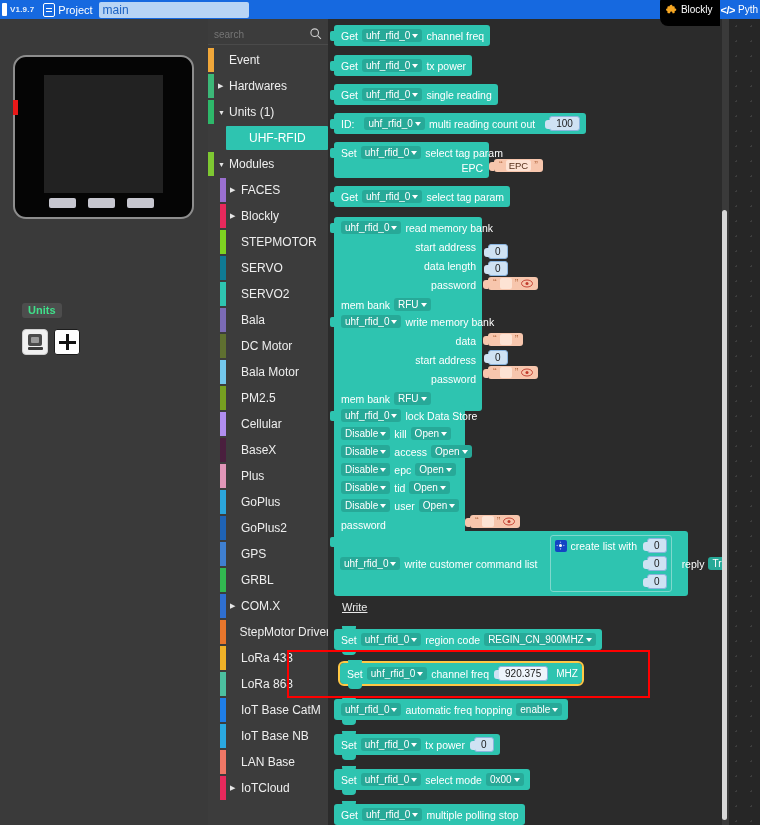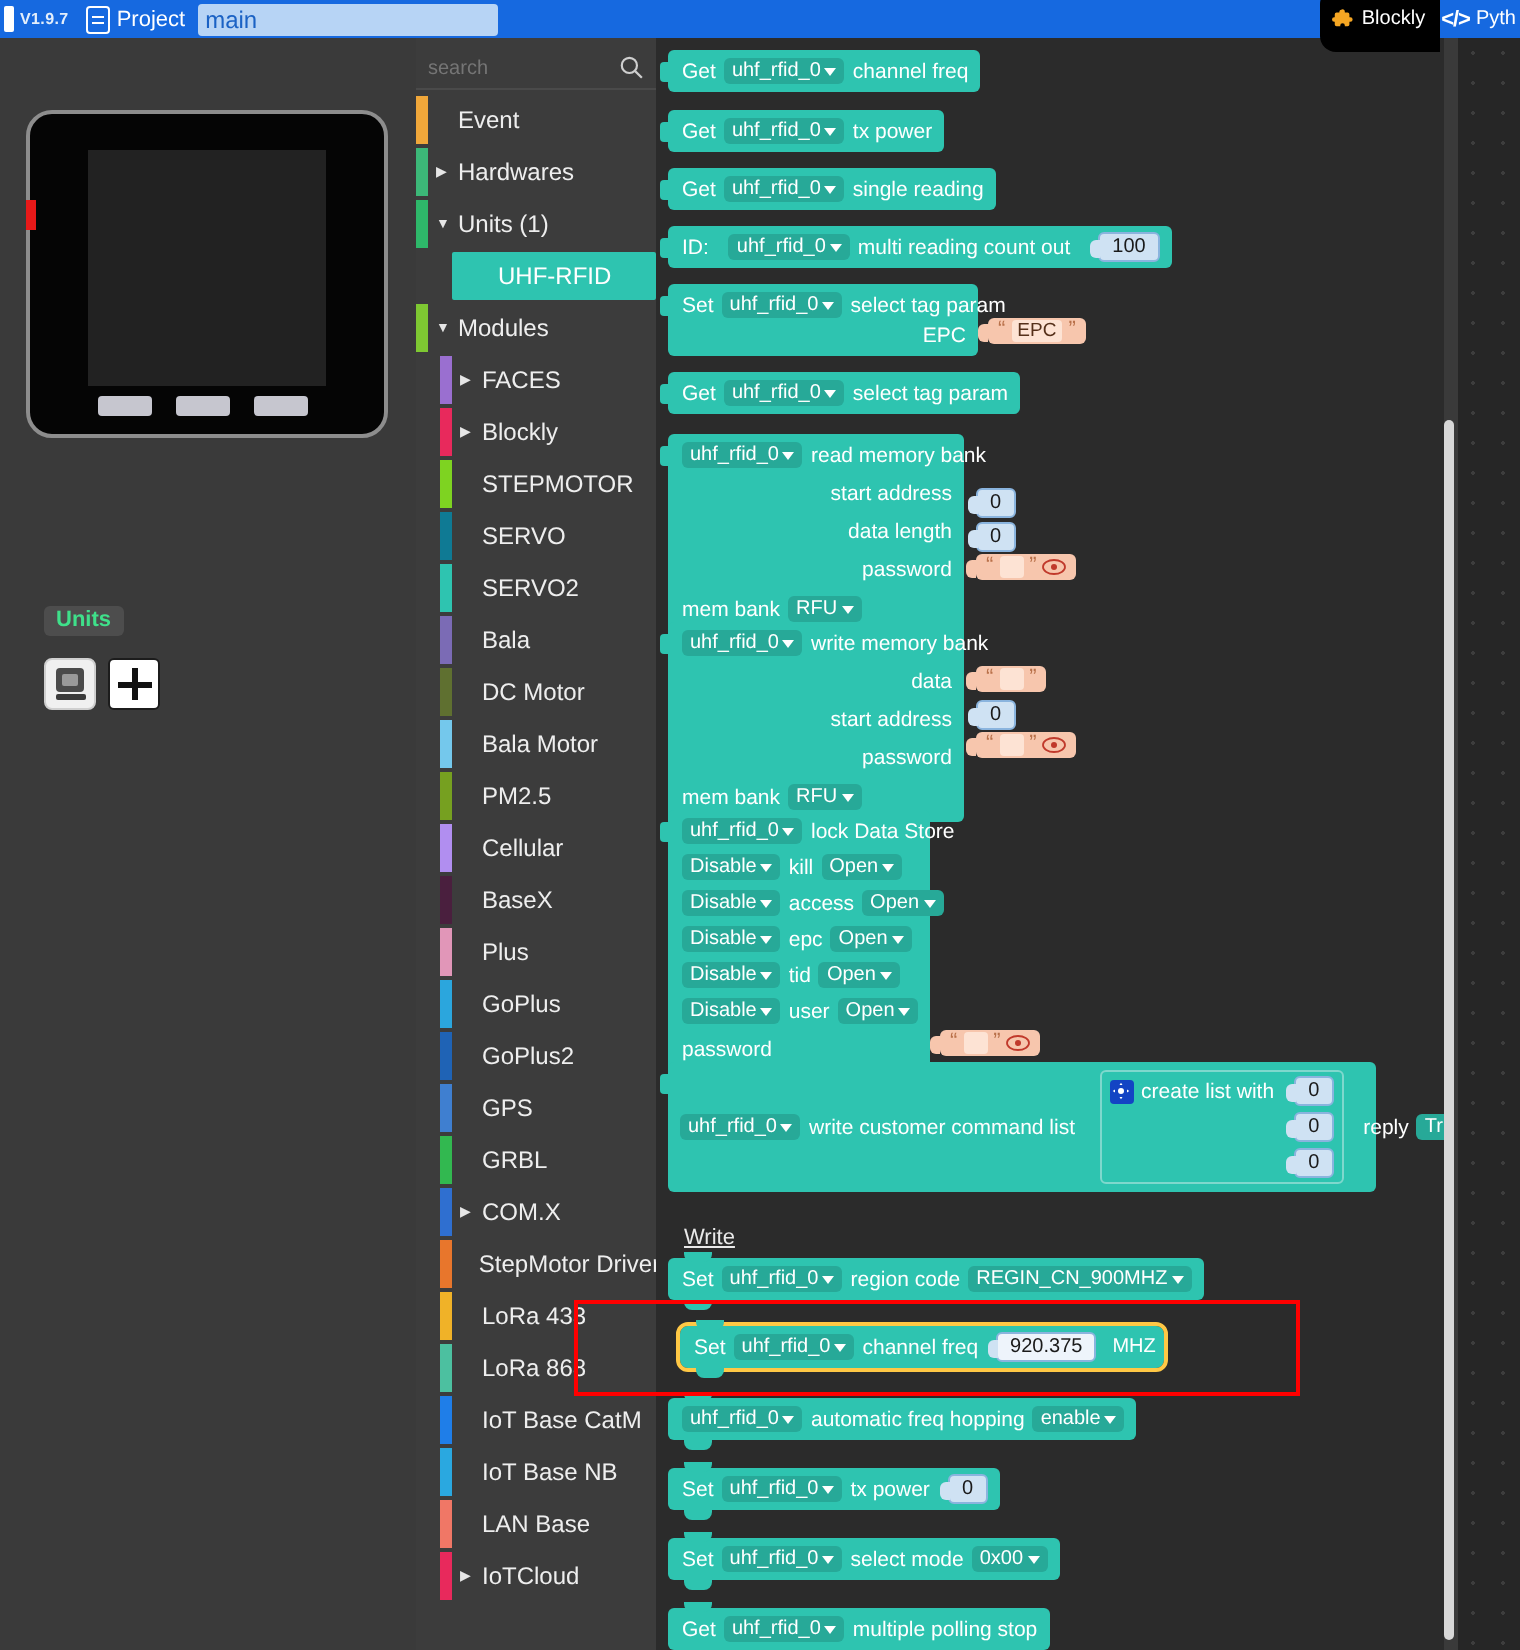--- a/index.html
+++ b/index.html
@@ -622,21 +622,21 @@
             <span style="display:flex; justify-content:flex-end;">
               <span class="numsock">0</span>
             </span>
           </span>
           <span class="blabel" style="margin-left:6px;">reply</span>
           <span class="dd">True</span>
         </div>
       </div>
     </div>
 
-    <div class="section-label" style="left:14px; top:594px;text-decoration:underline;">Write</div>
+    <div class="section-label" style="left:14px; top:582px;text-decoration:underline;">Write</div>
 
     <div class="blk" style="left:6px; top:610px;">
       <div class="bbody">
           <div class="stack-top"></div>
           <div class="stack-bot"></div>
         <div class="brow">
           <span class="blabel">Set</span>
           <span class="dd">uhf_rfid_0</span>
           <span class="blabel">region code</span>
           <span class="dd">REGIN_CN_900MHZ</span>

